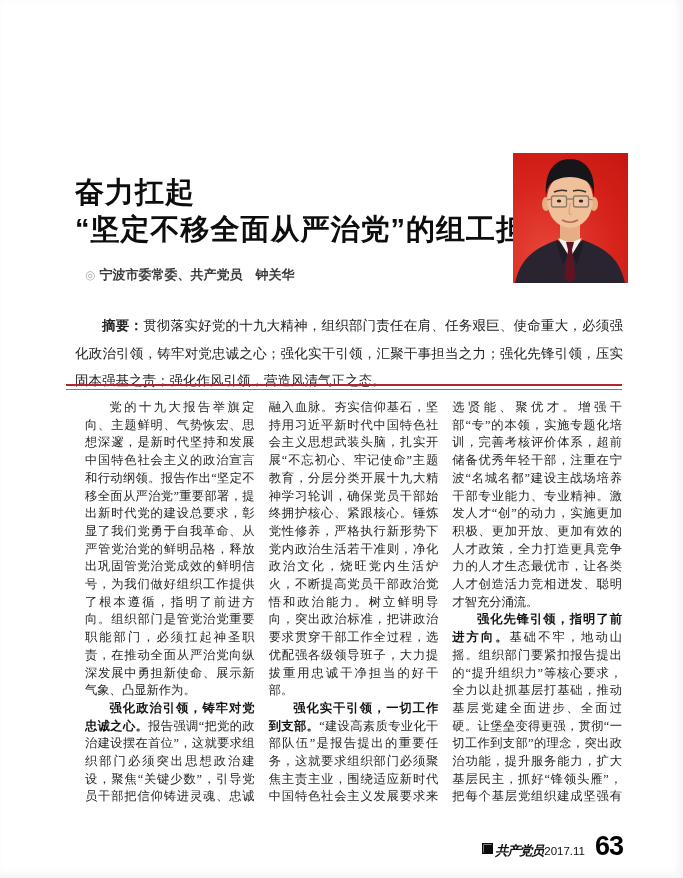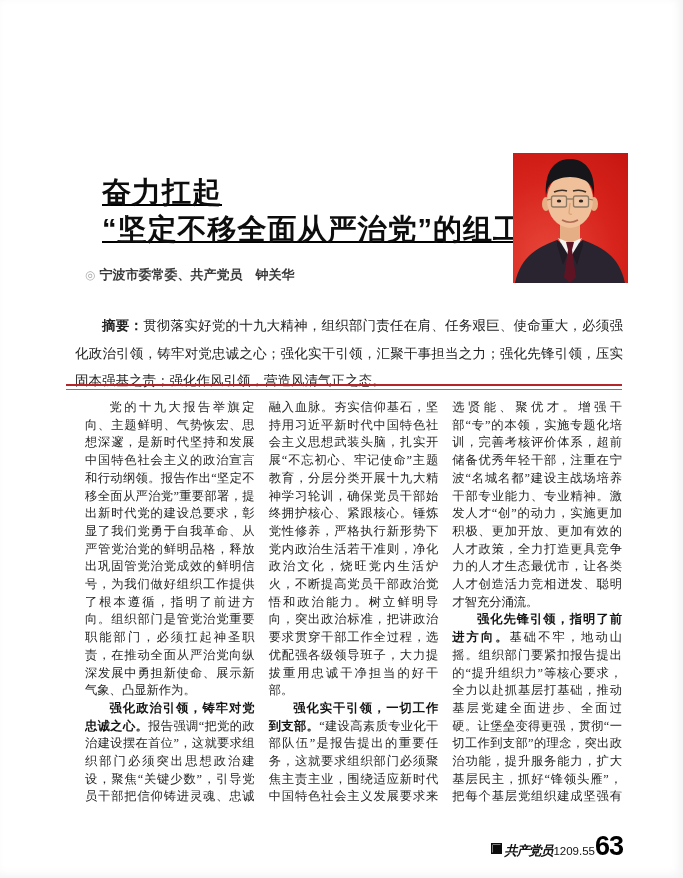--- a/index.html
+++ b/index.html
@@ -6,21 +6,21 @@
   .page{
     position:relative;
     width:683px;height:878px;
     background:#ffffff;
     margin:0 auto;
     overflow:hidden;
     font-family:"Liberation Serif", serif;
     box-shadow:inset -4px -3px 10px rgba(0,0,0,0.05);
   }
   
-  .title-block{position:absolute;left:102px;top:174px;width:430px;text-decoration:underline;}
+  .title-block{position:absolute;left:75px;top:174px;width:430px;}
   .title-line{
     font-family:"Liberation Sans", sans-serif;
     font-weight:900;color:#0d0d0d;
     font-size:29px;line-height:37px;letter-spacing:1px;
     white-space:nowrap;
   }
   
   .byline{
     position:absolute;left:85px;top:266px;
     font-family:"Liberation Sans", sans-serif;
@@ -73,21 +73,21 @@
     font-style:italic;font-weight:bold;
     font-size:13px;color:#111;letter-spacing:-1px;
   }
   .footer-issue{
     font-family:"Liberation Sans", sans-serif;
     font-size:11.5px;color:#111;margin-left:1px;
   }
   .footer-page{
     font-family:"Liberation Sans", sans-serif;
     font-weight:bold;font-size:27px;color:#000;
-    margin-left:0;letter-spacing:-1px;
+    margin-left:10px;letter-spacing:-1px;
   }
 </style>
 </head>
 <body>
 
 <div class="page">
 
   <div class="title-block">
     <div class="title-line">奋力扛起</div>
     <div class="title-line">“坚定不移全面从严治党”的组工担当</div>
@@ -155,17 +155,17 @@
     <p><span class="para-lead"></span><span>党的十九大报告举旗定向、主题鲜明、气势恢宏、思想深邃，是新时代坚持和发展中国特色社会主义的政治宣言和行动纲领。报告作出“坚定不移全面从严治党”重要部署，提出新时代党的建设总要求，彰显了我们党勇于自我革命、从严管党治党的鲜明品格，释放出巩固管党治党成效的鲜明信号，为我们做好组织工作提供了根本遵循，指明了前进方向。组织部门是管党治党重要职能部门，必须扛起神圣职责，在推动全面从严治党向纵深发展中勇担新使命、展示新气象、凸显新作为。</span></p>
     <p><span class="para-lead">强化政治引领，铸牢对党忠诚之心。</span><span>报告强调“把党的政治建设摆在首位”，这就要求组织部门必须突出思想政治建设，聚焦“关键少数”，引导党员干部把信仰铸进灵魂、忠诚融入血脉。夯实信仰基石，坚持用习近平新时代中国特色社会主义思想武装头脑，扎实开展“不忘初心、牢记使命”主题教育，分层分类开展十九大精神学习轮训，确保党员干部始终拥护核心、紧跟核心。锤炼党性修养，严格执行新形势下党内政治生活若干准则，净化政治文化，烧旺党内生活炉火，不断提高党员干部政治觉悟和政治能力。树立鲜明导向，突出政治标准，把讲政治要求贯穿干部工作全过程，选优配强各级领导班子，大力提拔重用忠诚干净担当的好干部。</span></p>
     <p><span class="para-lead">强化实干引领，一切工作到支部。</span><span>“建设高素质专业化干部队伍”是报告提出的重要任务，这就要求组织部门必须聚焦主责主业，围绕适应新时代中国特色社会主义发展要求来选贤能、聚优才。增强干部“专”的本领，实施专题化培训，完善考核评价体系，超前储备优秀年轻干部，注重在宁波“名城名都”建设主战场培养干部专业能力、专业精神。激发人才“创”的动力，实施更加积极、更加开放、更加有效的人才政策，全力打造更具竞争力的人才生态最优市，让各类人才创造活力竞相迸发、聪明才智充分涌流。</span></p>
     <p><span class="para-lead">强化先锋引领，指明了前进方向。</span><span>基础不牢，地动山摇。组织部门要紧扣报告提出的“提升组织力”等核心要求，全力以赴抓基层打基础，推动基层党建全面进步、全面过硬。让堡垒变得更强，贯彻“一切工作到支部”的理念，突出政治功能，提升服务能力，扩大基层民主，抓好“锋领头雁”，把每个基层党组织建成坚强有力的“锋领前哨”。让细胞变得更活，以“锋领行动”强化党员教育管理，以“锋领考评”推动不合格党员稳妥处置，把每名党员培育成充满活力的战斗员。</span></p>
 
   </div>
 
   <div class="footer">
     <span class="footer-logo"></span>
     <span class="footer-magazine">共产党员</span>
-    <span class="footer-issue">1209.55</span>
+    <span class="footer-issue">2017.11</span>
     <span class="footer-page">63</span>
   </div>
 
 </div>
 
 </body></html>

